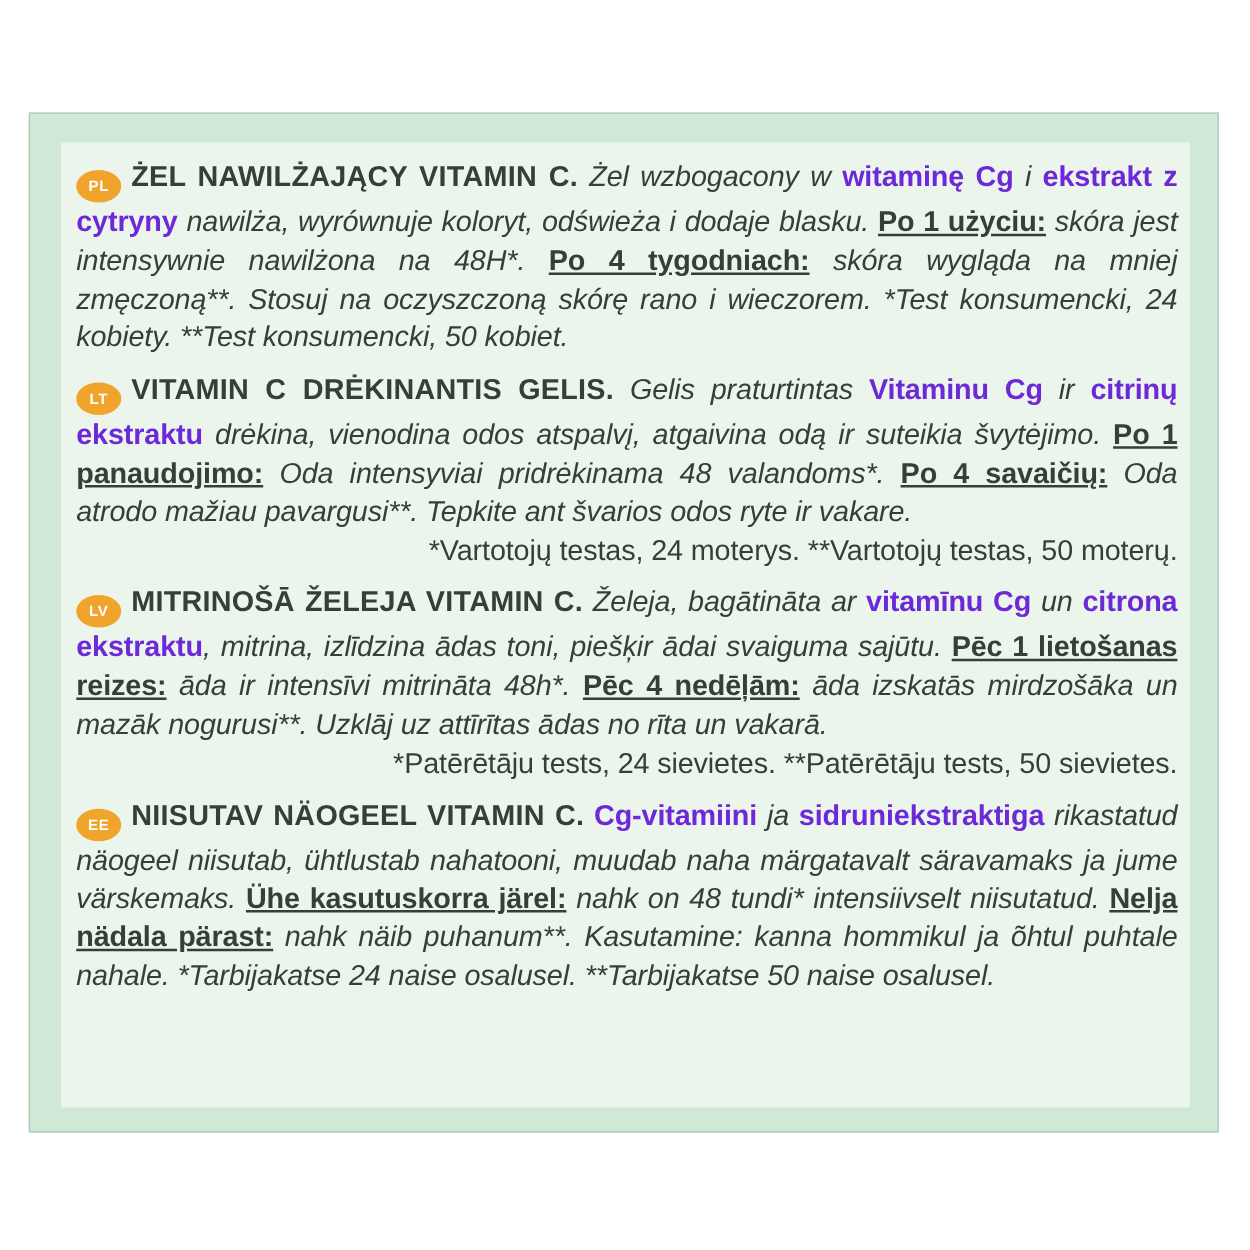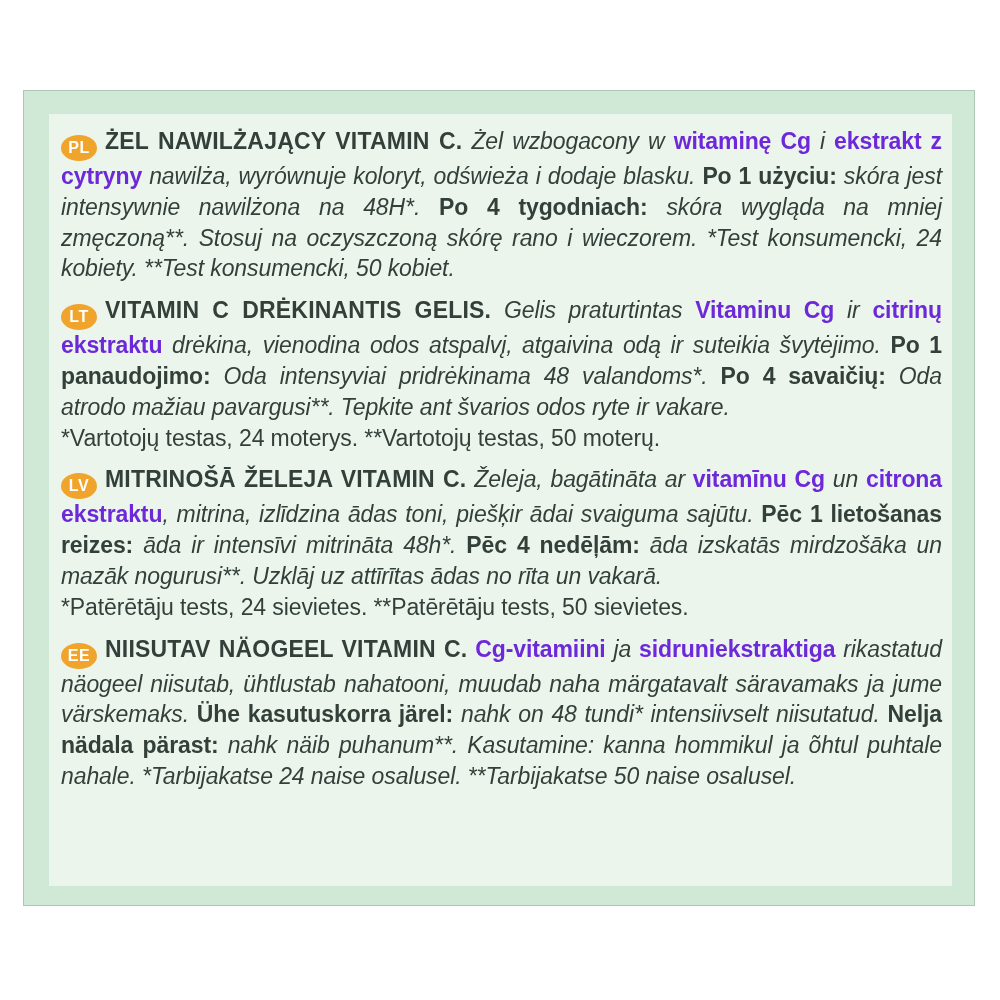--- a/index.html
+++ b/index.html
@@ -44,46 +44,47 @@
     color: #33403a;
     text-align: justify;
   }
   .badge {
     display: inline-block;
     width: 36px;
     height: 26px;
     border-radius: 50%;
     background: #f0a42c;
     color: #ffffff;
-    font-size: 16px;
+    font-size: 12px;
     font-weight: 700;
     line-height: 26px;
     text-align: center;
     letter-spacing: 0.5px;
     margin-right: 8px;
     vertical-align: -4px;
   }
   .run-header {
     font-weight: 700;
     letter-spacing: 0.2px;
   }
   .run-bold {
     font-weight: 700;
+    text-decoration: underline;
   }
   .run-highlight {
     color: #6d28d9;
     font-weight: 700;
   }
   .run-regular {
     font-weight: 400;
     font-style: italic;
   }
   .footnote {
     display: block;
-    text-align: left;
+    text-align: right;
     font-weight: 400;
   }
 </style>
 </head>
 <body>
 
 <div class="page">
   <div class="frame">
     <div class="panel">
       <div id="sections">

